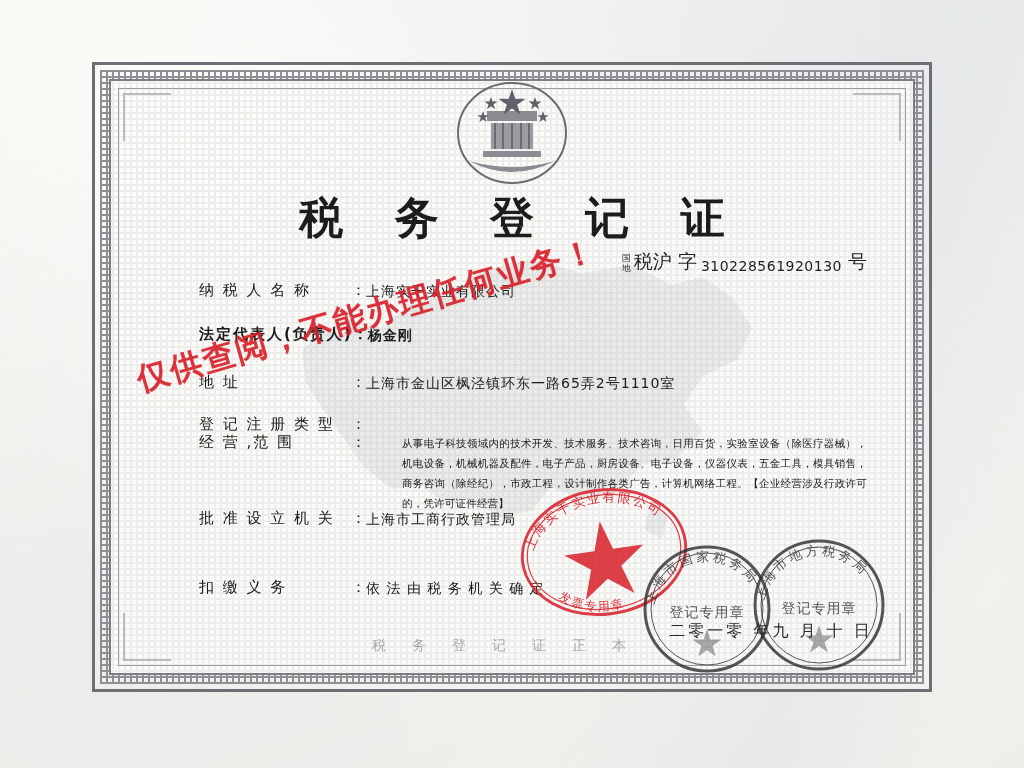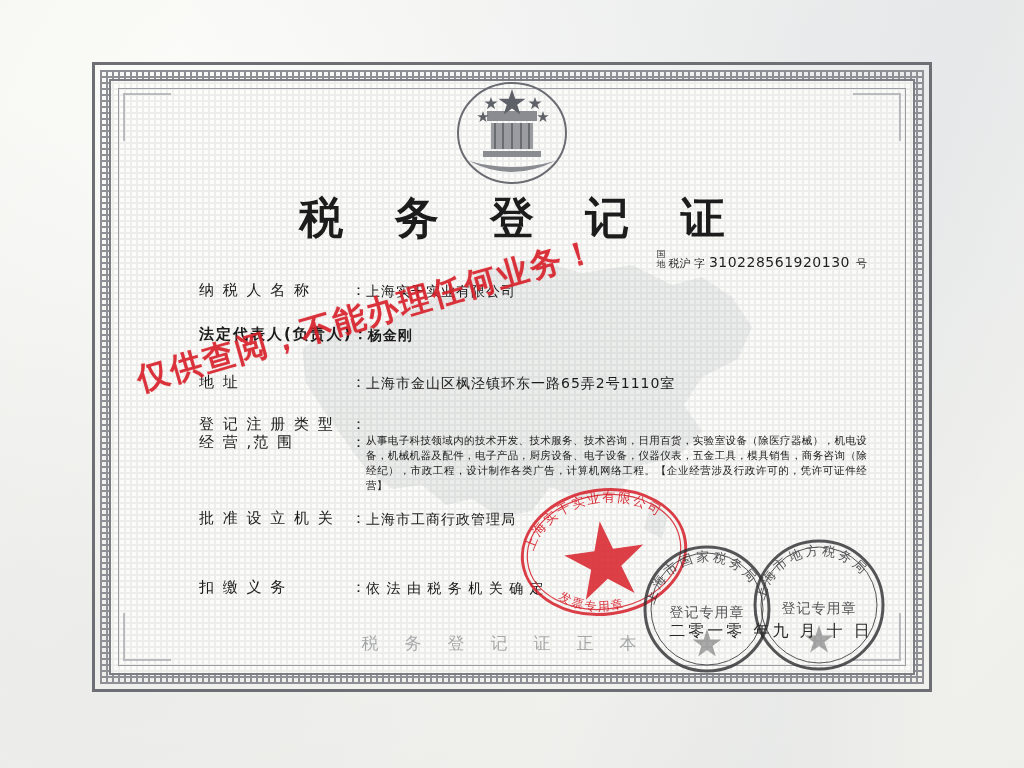--- a/index.html
+++ b/index.html
@@ -135,21 +135,21 @@
   }
   #serial-stack {
     display: inline-flex;
     flex-direction: column;
     font-size: 9px;
     line-height: 10px;
     margin-right: 3px;
     padding-bottom: 2px;
     color: #333;
   }
-  .serial-label { font-size: 11px; }
+  .serial-label { font-size: 19px; }
   #serial-number {
     font-size: 14px;
     letter-spacing: .5px;
     margin: 0 6px 1px 4px;
     font-family: "DejaVu Sans", "Liberation Sans", sans-serif;
   }
 
   
   .field {
     position: absolute;
@@ -171,23 +171,24 @@
     font-size: 15px;
   }
   .field .val {
     flex: 1 1 auto;
     font-size: 14px;
     letter-spacing: 1px;
     line-height: 20px;
   }
   .field .val.small {
     font-size: 10.5px;
-    line-height: 15px;
+    line-height: 20px;
     letter-spacing: .2px;
     text-align: justify;
+    margin-left: 36px;
   }
 
   #f-name   { top: 200px; }
   #f-legal  { top: 244px; font-weight: bold; }
   #f-addr   { top: 292px; }
   #f-type   { top: 334px; }
   #f-scope  { top: 352px; }
   #f-org    { top: 428px; }
   #f-duty   { top: 497px; justify-content: space-between; }
 
@@ -230,21 +231,21 @@
     color: #2a2a2a;
   }
 
   
   #bottom-band {
     position: absolute;
     left: 40px;
     right: 40px;
     bottom: 18px;
     text-align: center;
-    font-size: 17px;
+    font-size: 14px;
     letter-spacing: 26px;
     color: rgba(90,92,96,0.5);
     font-family: "DejaVu Serif", "Liberation Serif", serif;
   }
 
   
   #footer {
     position: absolute;
     left: 0;
     top: 708px;

